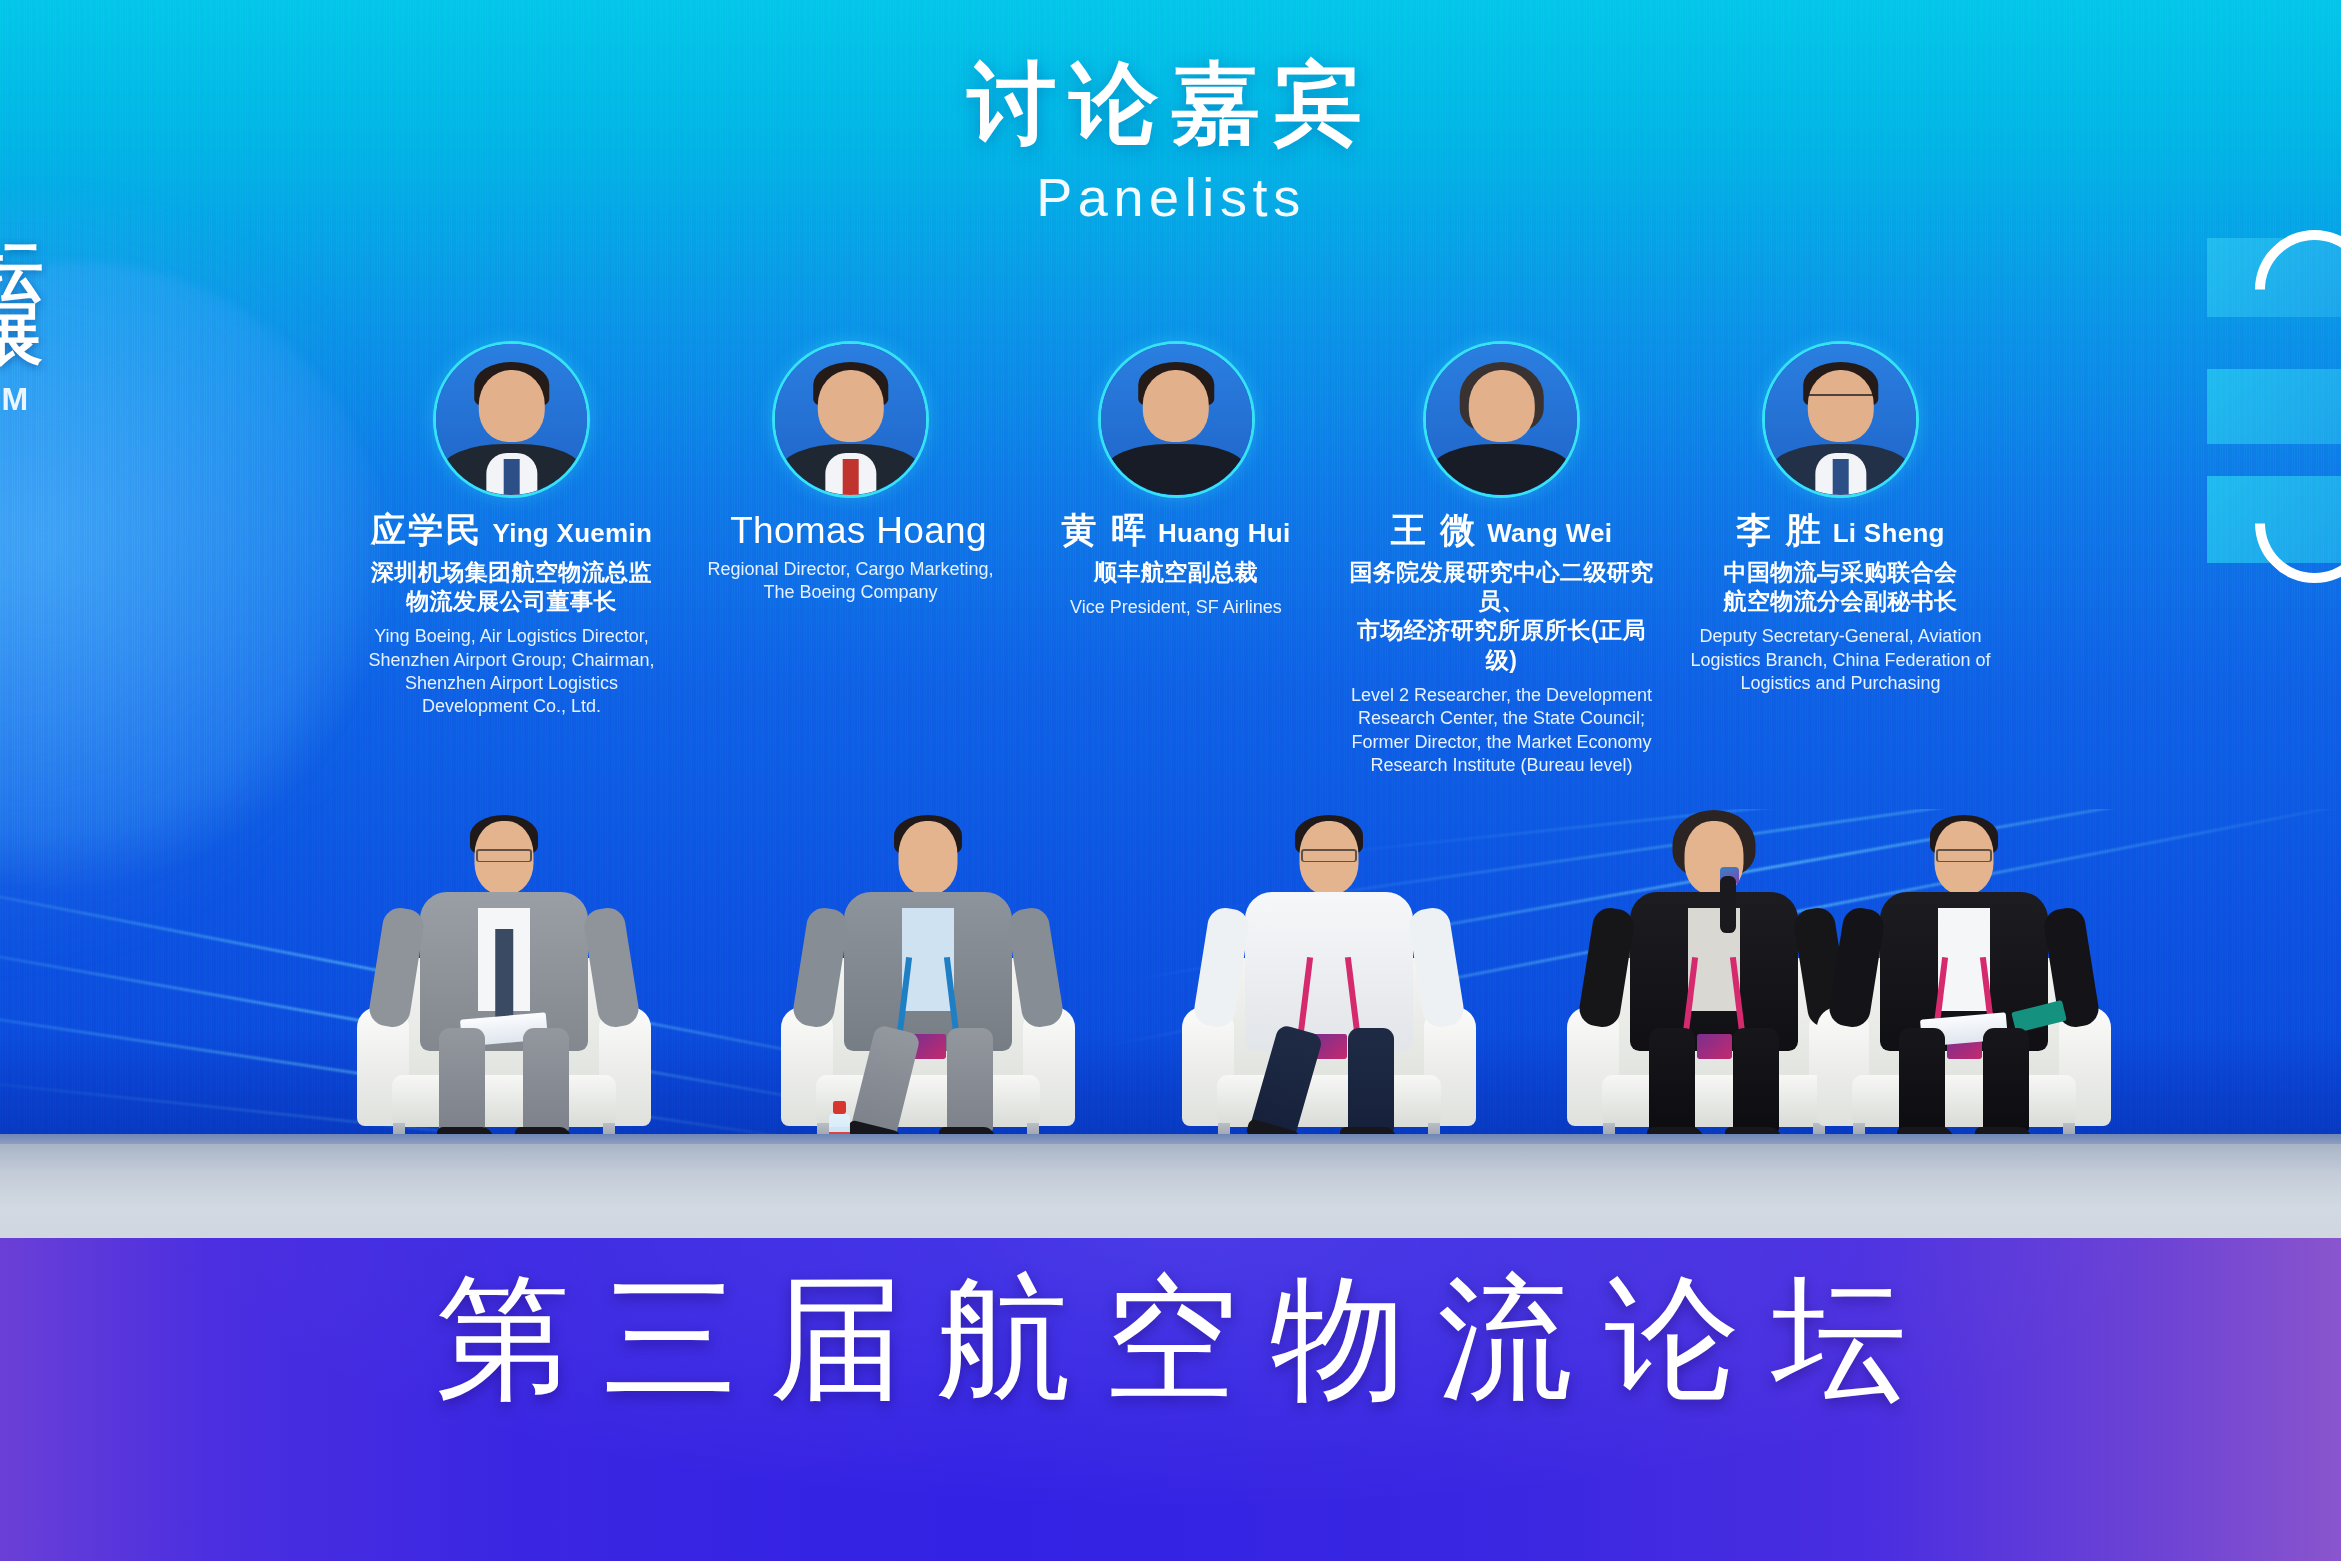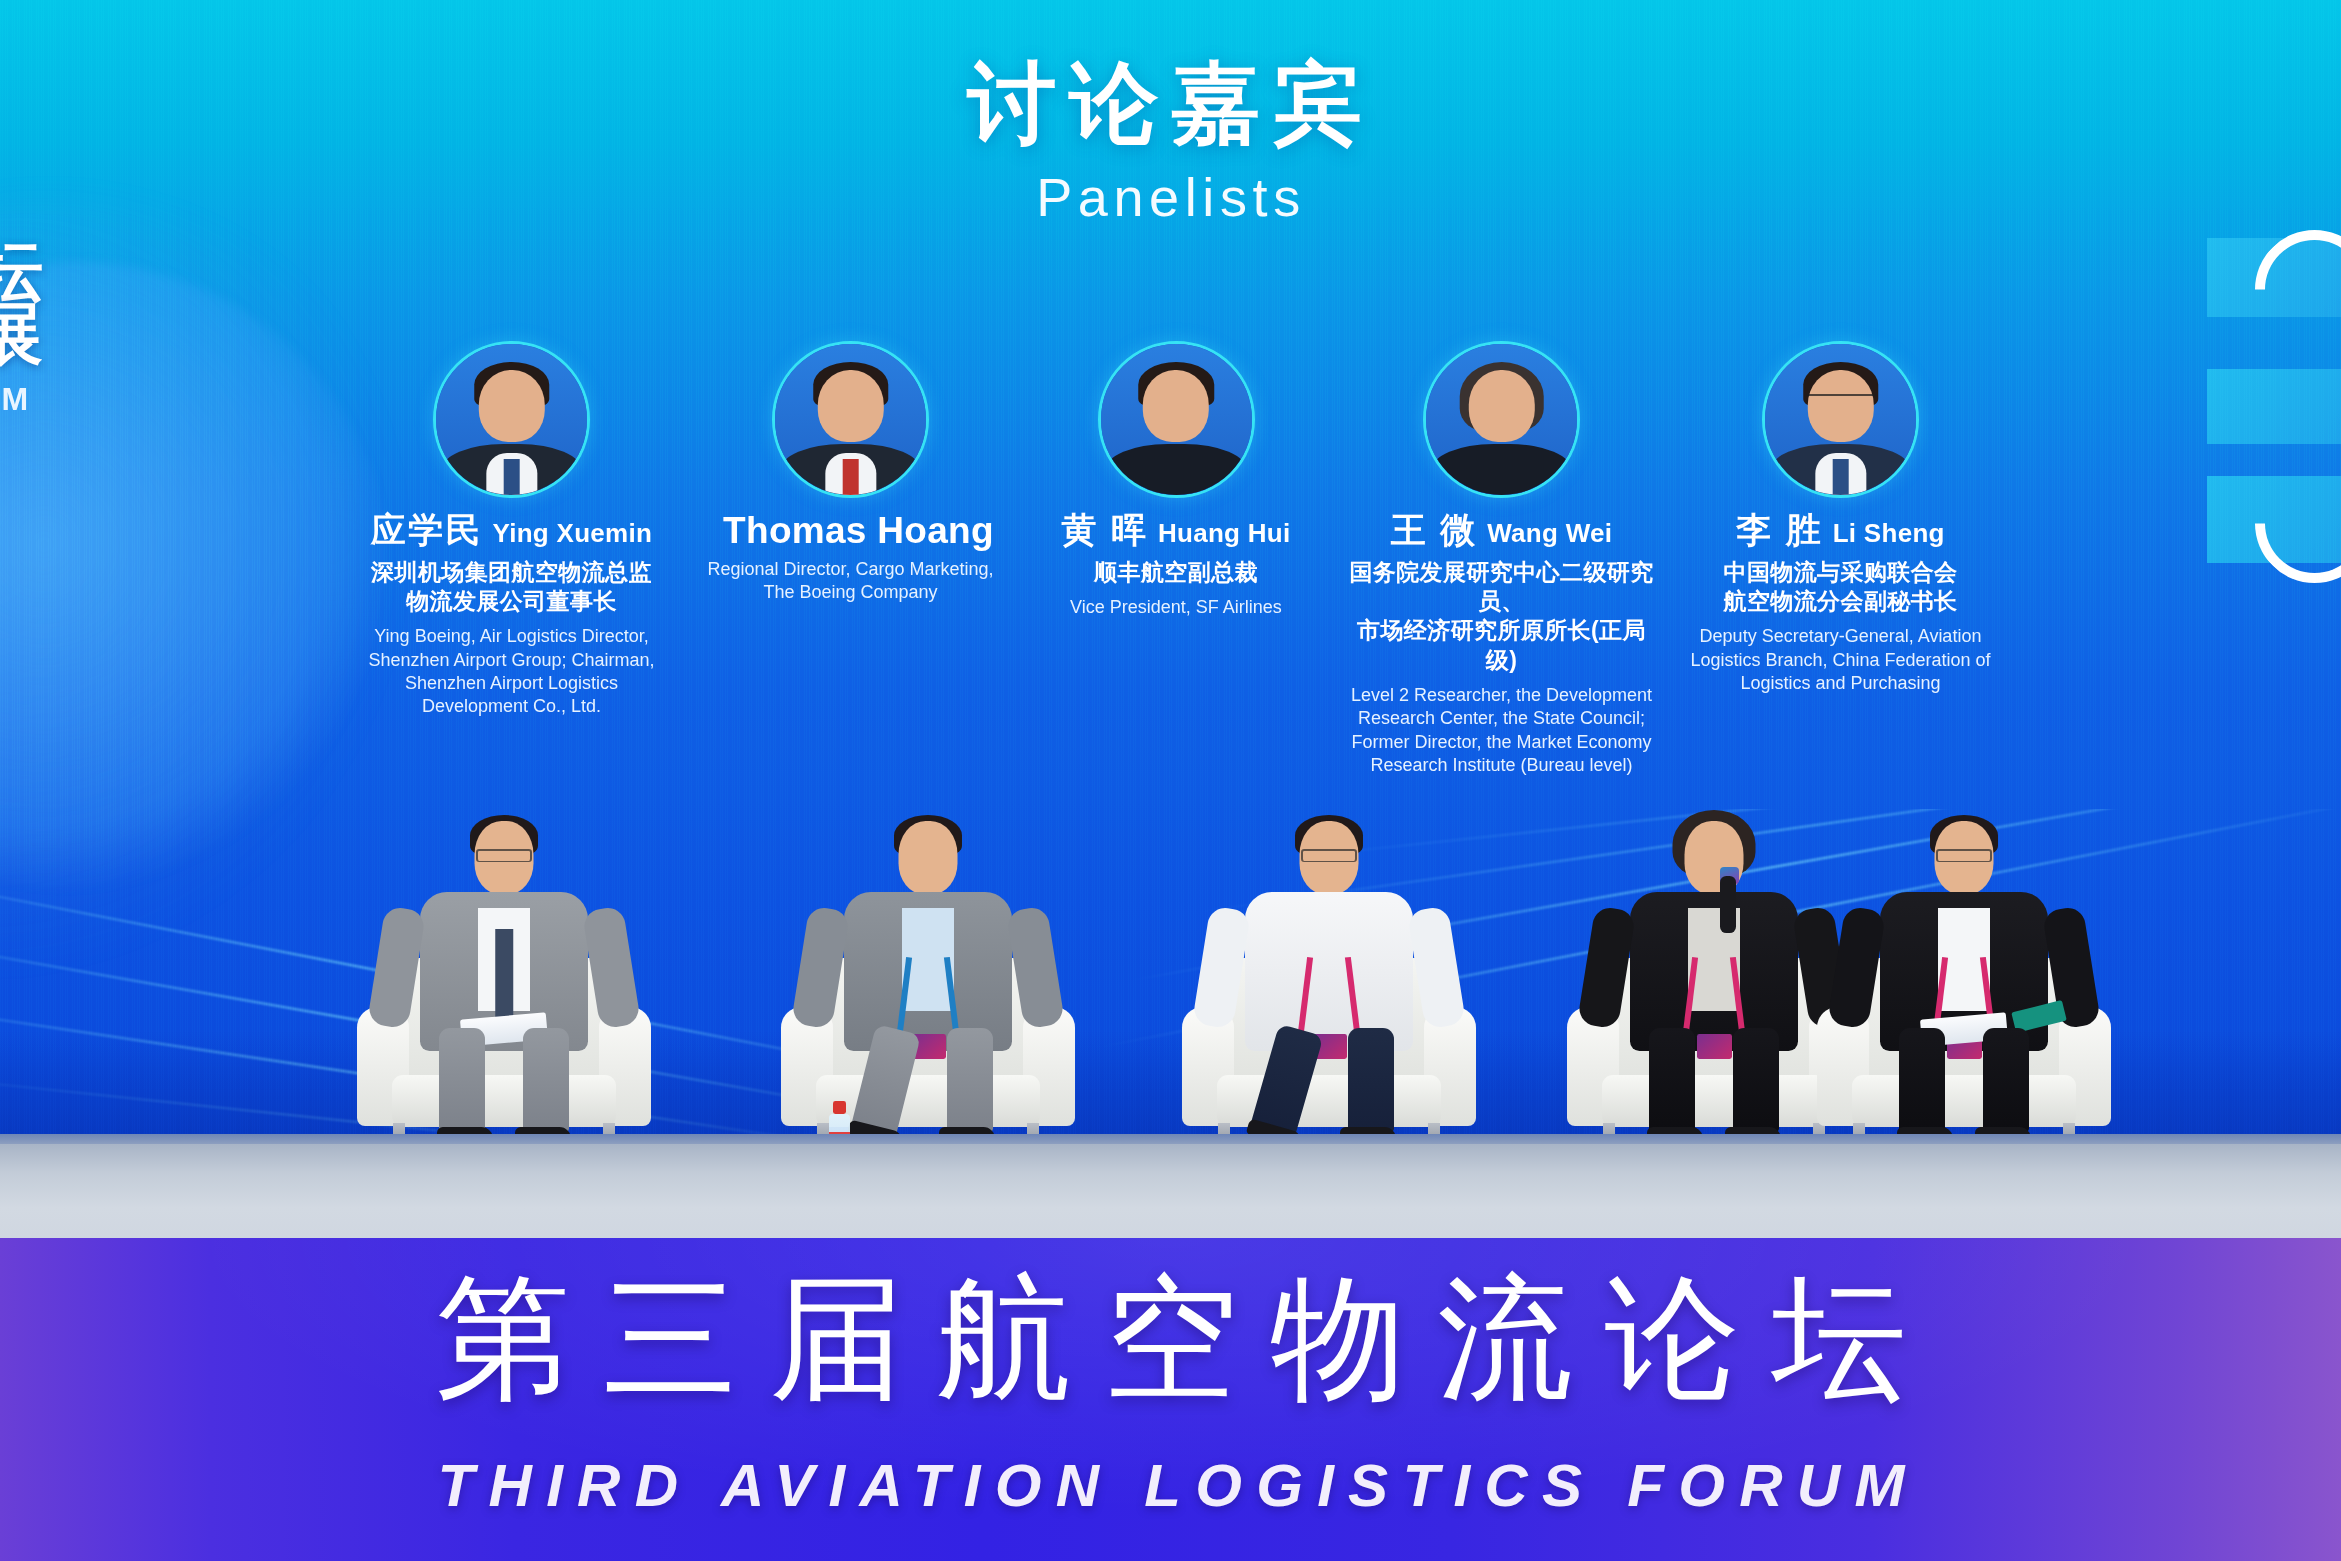--- a/index.html
+++ b/index.html
@@ -80,21 +80,21 @@
   .av-shirt{position:absolute;left:50%;bottom:-6%;transform:translateX(-50%);width:34%;height:34%;
     border-radius:40% 40% 0 0;background:#f2f4f7;}
   .av-tie{position:absolute;left:50%;bottom:-6%;transform:translateX(-50%);width:11%;height:30%;background:#c0332e;}
   .av-tie.blue{background:#2b4f86;}
   .av-glass{position:absolute;left:50%;top:33%;transform:translateX(-50%);width:46%;height:10%;
     border-top:2.4px solid rgba(30,30,30,.75);}
 
   .pname{margin-top:14.3px;line-height:1;white-space:nowrap;}
   .pname .cn{font-size:35px;font-weight:700;letter-spacing:2.4px;}
   .pname .en{font-size:26px;font-weight:600;margin-left:9.5px;letter-spacing:0.3px;}
-  .pname.en-only .en{font-size:37px;font-weight:700;margin-left:16px;}
+  .pname.en-only .en{font-size:37px;font-weight:400;margin-left:16px;}
   .ptitle-cn{margin-top:10.3px;font-size:23px;font-weight:700;line-height:1.28;letter-spacing:0.4px;}
   .ptitle-en{margin-top:8.7px;font-size:18px;font-weight:400;line-height:1.3;color:#e6f2ff;}
 
   
   .floor{position:absolute;left:0;top:1144px;width:2342px;height:103px;
     background:linear-gradient(180deg,#a8b4c6 0%,#c3ccd8 28%,#d2d9e2 62%,#cfd6e0 100%);}
   .floor-edge{position:absolute;left:0;top:1134px;width:2342px;height:12.7px;background:linear-gradient(180deg,#6f86b6,#96a6c2);}
 
   
   .seats{position:absolute;left:0;top:718px;width:2342px;height:444px;}
@@ -481,17 +481,16 @@
     </div>
 
   </div>
 
   <div class="floor-edge"></div>
   <div class="floor"></div>
 
   <div class="banner">
     <div class="banner-sheen"></div>
     <div class="banner-cn">第三届航空物流论坛</div>
-    <div class="banner-en">THIRD AVIATION LOGISTICS FORUM</div>
   </div>
 
 </div>
 
 
 </body></html>

